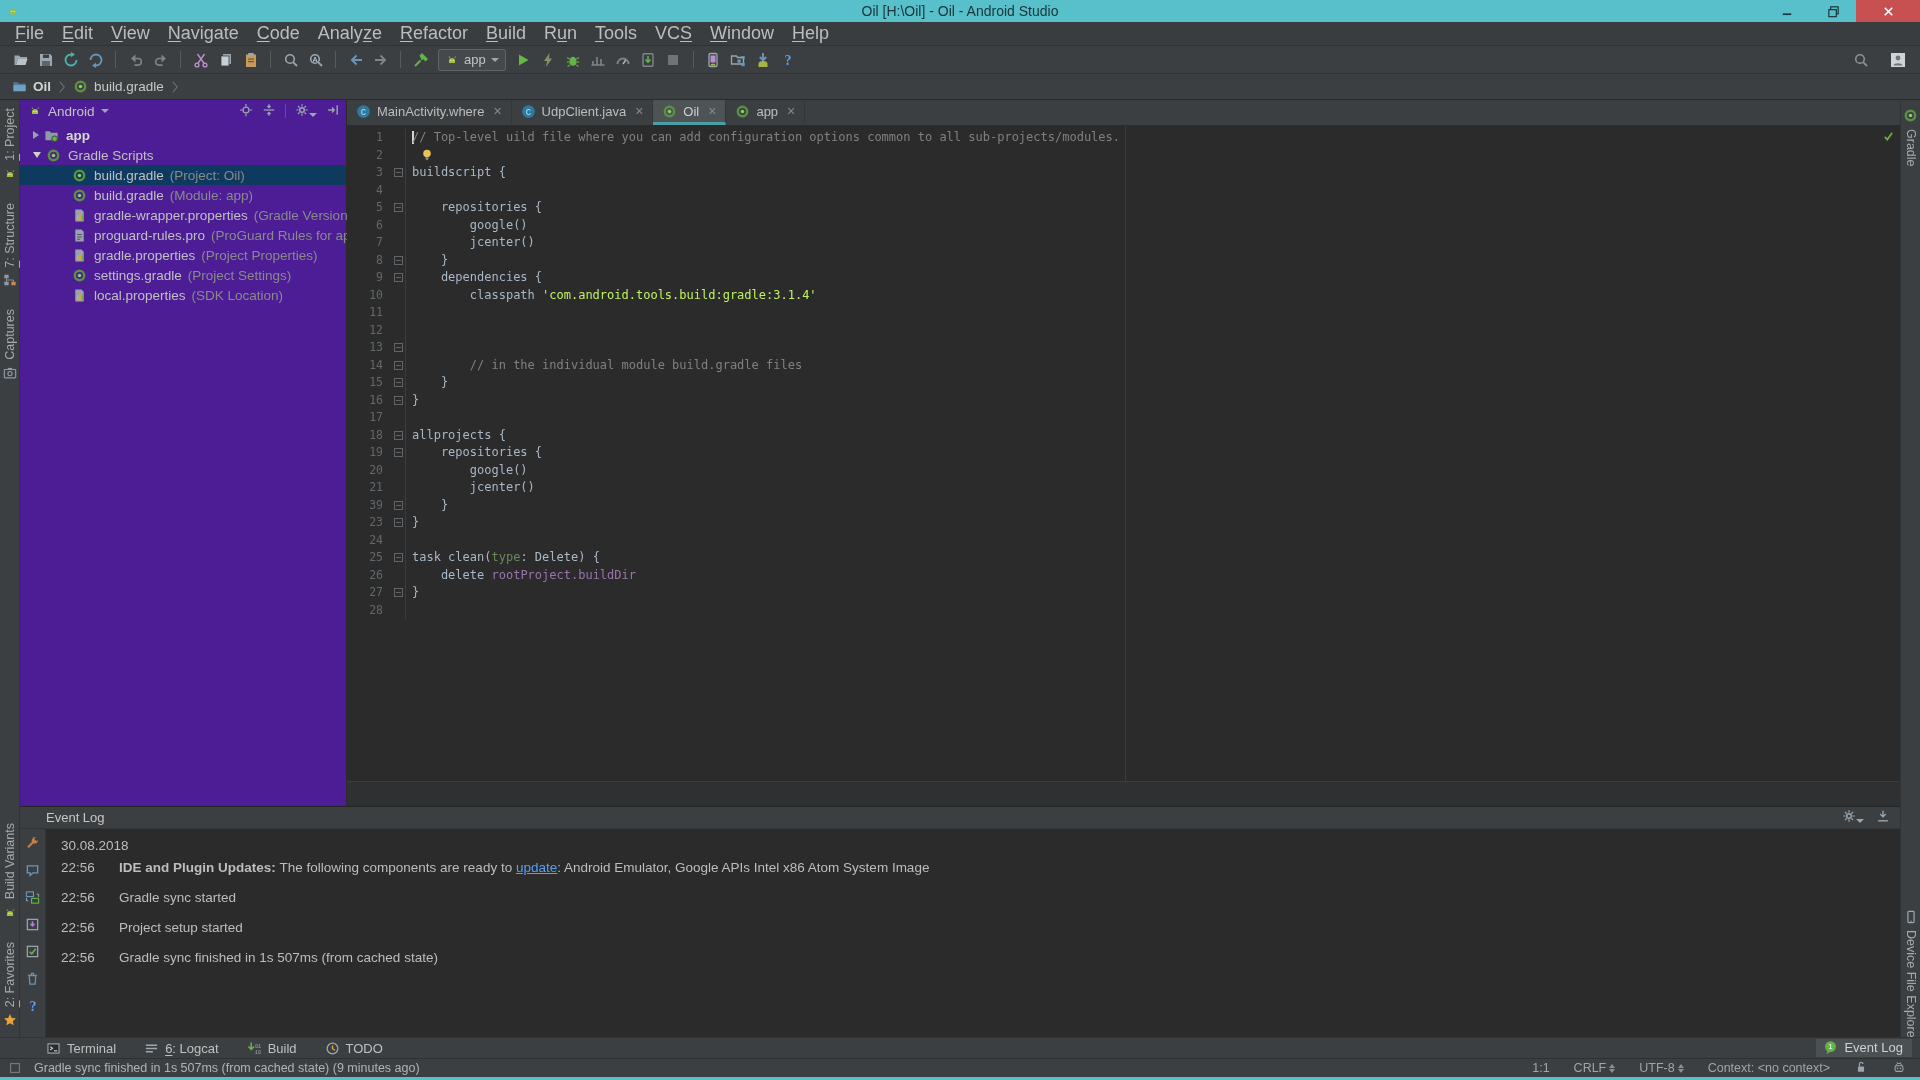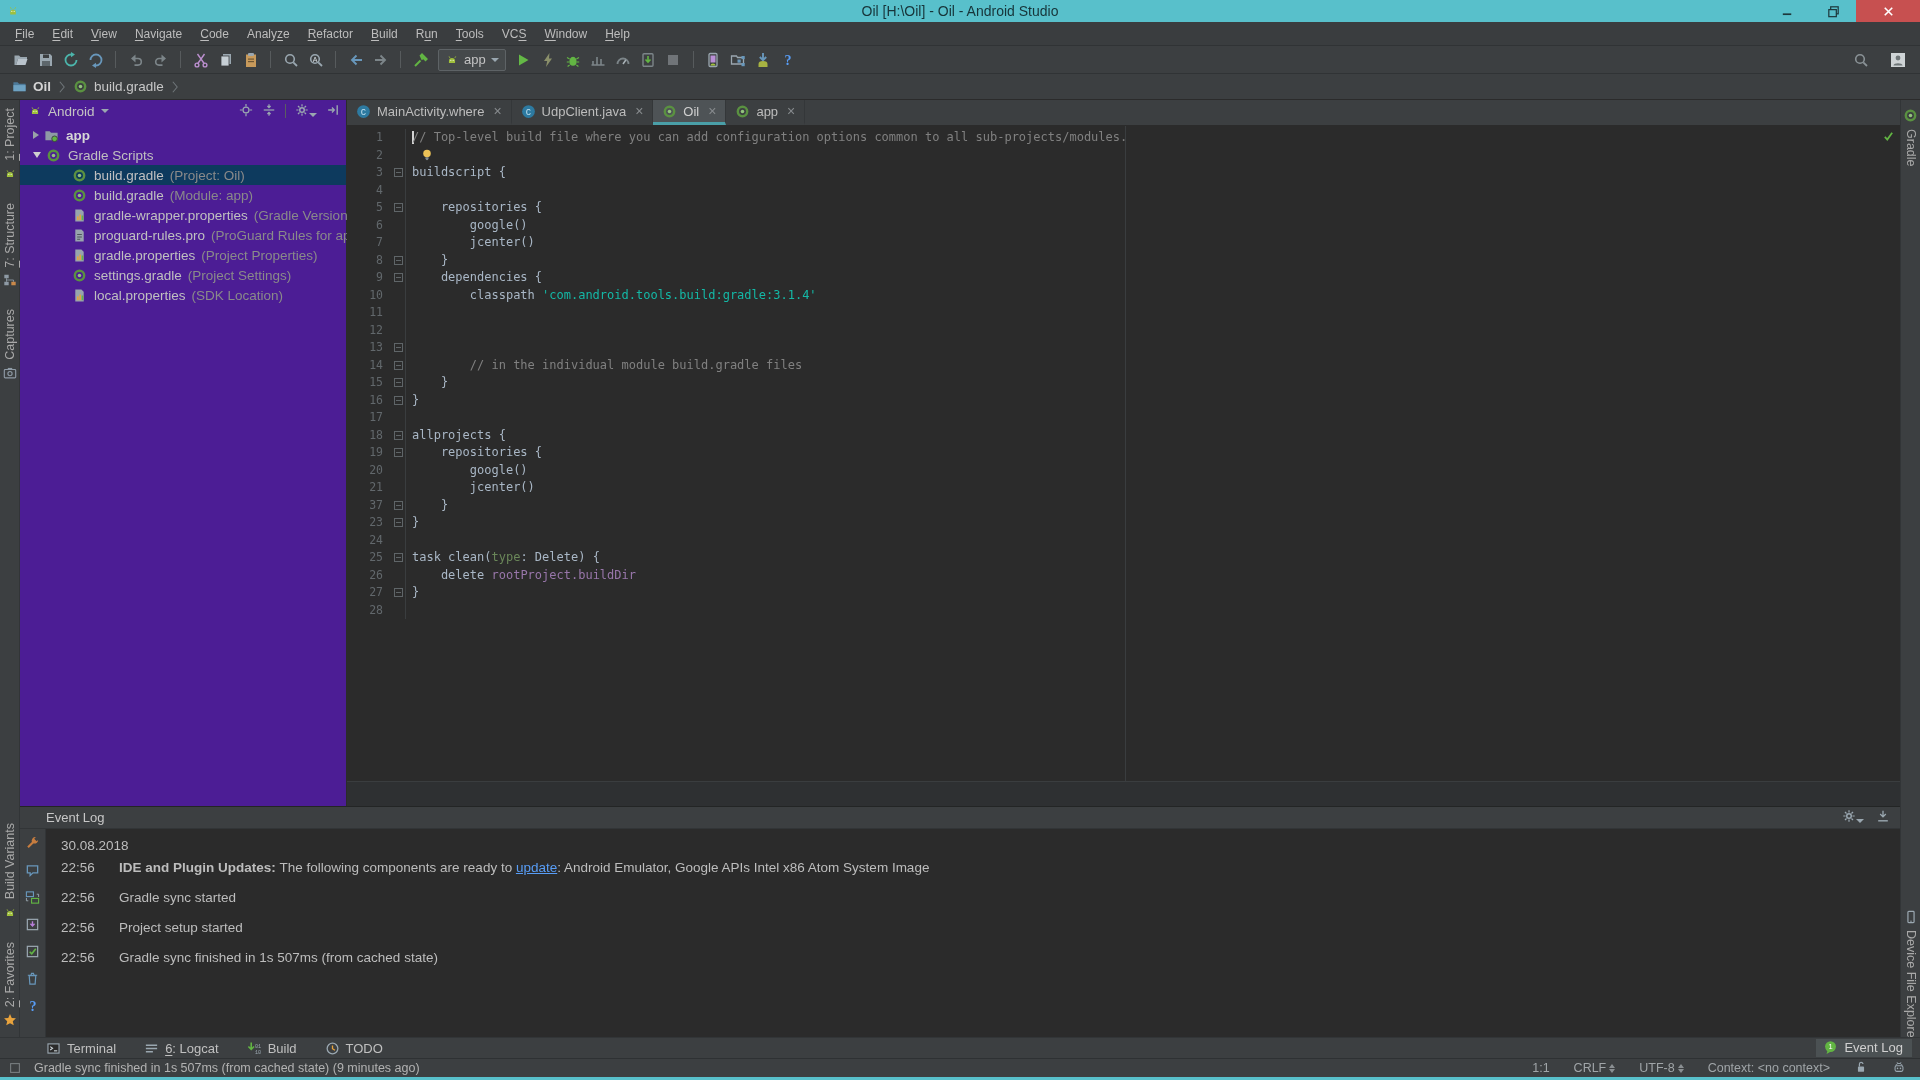--- a/index.html
+++ b/index.html
@@ -13,21 +13,21 @@
   #titlebar{left:0;top:0;width:1920px;height:22px;background:#58c0cb;display:flex;align-items:center}
   #titlebar .tb-logo{margin-left:6px}
   #title-text{position:absolute;left:0;right:0;text-align:center;color:#173439;font-size:14px}
   #win-controls{margin-left:auto;display:flex;height:22px;position:relative}
   .win-btn{width:46px;height:22px;display:flex;align-items:center;justify-content:center}
   .win-btn.close{width:64px;background:#c75050}
 
   
   #menubar{left:0;top:22px;width:1920px;height:24px;background:#3a3d3f;border-bottom:1px solid #303335;
            display:flex;align-items:center;padding-left:6px;box-sizing:border-box}
-  .menu-item{padding:2px 9px;color:#bdbdbd;font-size:12px}
+  .menu-item{padding:2px 9px;color:#bdbdbd;font-size:18px}
 
   
   #toolbar{left:0;top:46px;width:1920px;height:28px;background:#3c3f41;border-bottom:1px solid #303335;
            display:flex;align-items:center;padding-left:8px;box-sizing:border-box;position:absolute}
   .tb-btn{width:25px;height:24px;display:flex;align-items:center;justify-content:center;border-radius:3px}
   .tb-sep{width:1px;height:17px;background:#575b5d;margin:0 7px;flex:none}
   .run-config{height:20px;border:1px solid #5e6366;background:#45494b;border-radius:2px;display:flex;
               align-items:center;padding:0 6px;gap:5px;margin:0 5px;color:#c3c3c3;font-size:13px}
   .dd-caret{width:0;height:0;border-left:4px solid transparent;border-right:4px solid transparent;
             border-top:4px solid #9aa7b0;display:inline-block}
@@ -78,21 +78,21 @@
   .tab .x{color:#878b8e;font-size:14px;line-height:1;margin-left:3px}
   #code{position:relative;flex:1;overflow:hidden;font-family:"DejaVu Sans Mono",monospace;
         font-size:12px;line-height:17.5px;padding-top:3px}
   #margin-guide{position:absolute;left:778px;top:0;bottom:0;width:1px;background:#3a3d3f}
   .cl{display:flex;height:17.5px;align-items:center}
   .ln{width:36px;text-align:right;color:#62686c;padding-right:8px;flex:none;font-size:11.5px}
   .fold{width:14px;flex:none;display:flex;align-items:center;justify-content:center}
   .fbox{width:9px;height:9px;border:1px solid #5f6568;box-sizing:border-box;
         background:linear-gradient(#5f6568,#5f6568) center/5px 1px no-repeat}
   .txt{border-left:1px solid #3a3d3f;padding-left:6px;white-space:pre;flex:1;height:100%;display:flex;align-items:center}
-  .tk-plain{color:#a9b7c6}.tk-comment{color:#808080}.tk-string{color:#14b8a6}
+  .tk-plain{color:#a9b7c6}.tk-comment{color:#808080}.tk-string{color:#bef264}
   .tk-ref{color:#9876aa}.tk-param{color:#6a8759}
   .caret{display:inline-block;width:2px;height:13px;background:#d4d4d4;margin-right:-2px;vertical-align:middle}
   #inspect-ok{position:absolute;right:5px;top:4px}
   #hstrip{height:24px;background:#2e3032;border-top:1px solid #3a3d3f;flex:none}
 
   
   #eventlog{left:20px;top:806px;width:1880px;height:231px;background:#2b2b2b;border-top:1px solid #232525;box-sizing:border-box}
   #el-header{height:22px;background:#3c3f41;border-bottom:1px solid #323537;display:flex;align-items:center;
              padding:0 10px 0 26px;font-size:13px;color:#c7c7c7;box-sizing:border-box}
   #el-hicons{margin-left:auto;display:flex;align-items:center;gap:12px}
@@ -736,21 +736,21 @@
   <div id="code">
     <div id="margin-guide"></div>
     <span id="inspect-ok" class="ic">
         <svg width="13" height="13" viewBox="0 0 16 16" xmlns="http://www.w3.org/2000/svg">
           <path d="M3.5 8.5l3 3.2 6-8.2" stroke="#62b543" stroke-width="2.2" fill="none"></path>
         </svg>
       </span>
   <div class="cl">
         <span class="ln">1</span>
         <span class="fold"></span>
-        <span class="txt"><span class="caret"></span><span class="tk-comment">// Top-level build file where you can add configuration options common to all sub-projects/modules.</span></span>
+        <span class="txt"><span class="caret"></span><span class="tk-comment">// Top-level uild file where you can add configuration options common to all sub-projects/modules.</span></span>
       </div>
       <div class="cl">
         <span class="ln">2</span>
         <span class="fold"></span>
         <span class="txt"><span class="ic" style="margin-left: 8px;"><svg width="14" height="14" viewBox="0 0 16 16" xmlns="http://www.w3.org/2000/svg">
               <circle cx="8" cy="6.3" r="4.3" fill="#ecc257"></circle>
               <rect x="6.2" y="10.8" width="3.6" height="1.5" fill="#9aa7b0"></rect>
               <rect x="6.7" y="12.6" width="2.6" height="1.2" fill="#7c8589"></rect>
             </svg></span></span>
       </div>
@@ -863,21 +863,21 @@
         <span class="ln">20</span>
         <span class="fold"></span>
         <span class="txt"><span class="tk-plain">        google()</span></span>
       </div>
       <div class="cl">
         <span class="ln">21</span>
         <span class="fold"></span>
         <span class="txt"><span class="tk-plain">        jcenter()</span></span>
       </div>
       <div class="cl">
-        <span class="ln">37</span>
+        <span class="ln">39</span>
         <span class="fold">
           <span class="fbox"></span>
         </span>
         <span class="txt"><span class="tk-plain">    }</span></span>
       </div>
       <div class="cl">
         <span class="ln">23</span>
         <span class="fold">
           <span class="fbox"></span>
         </span>

